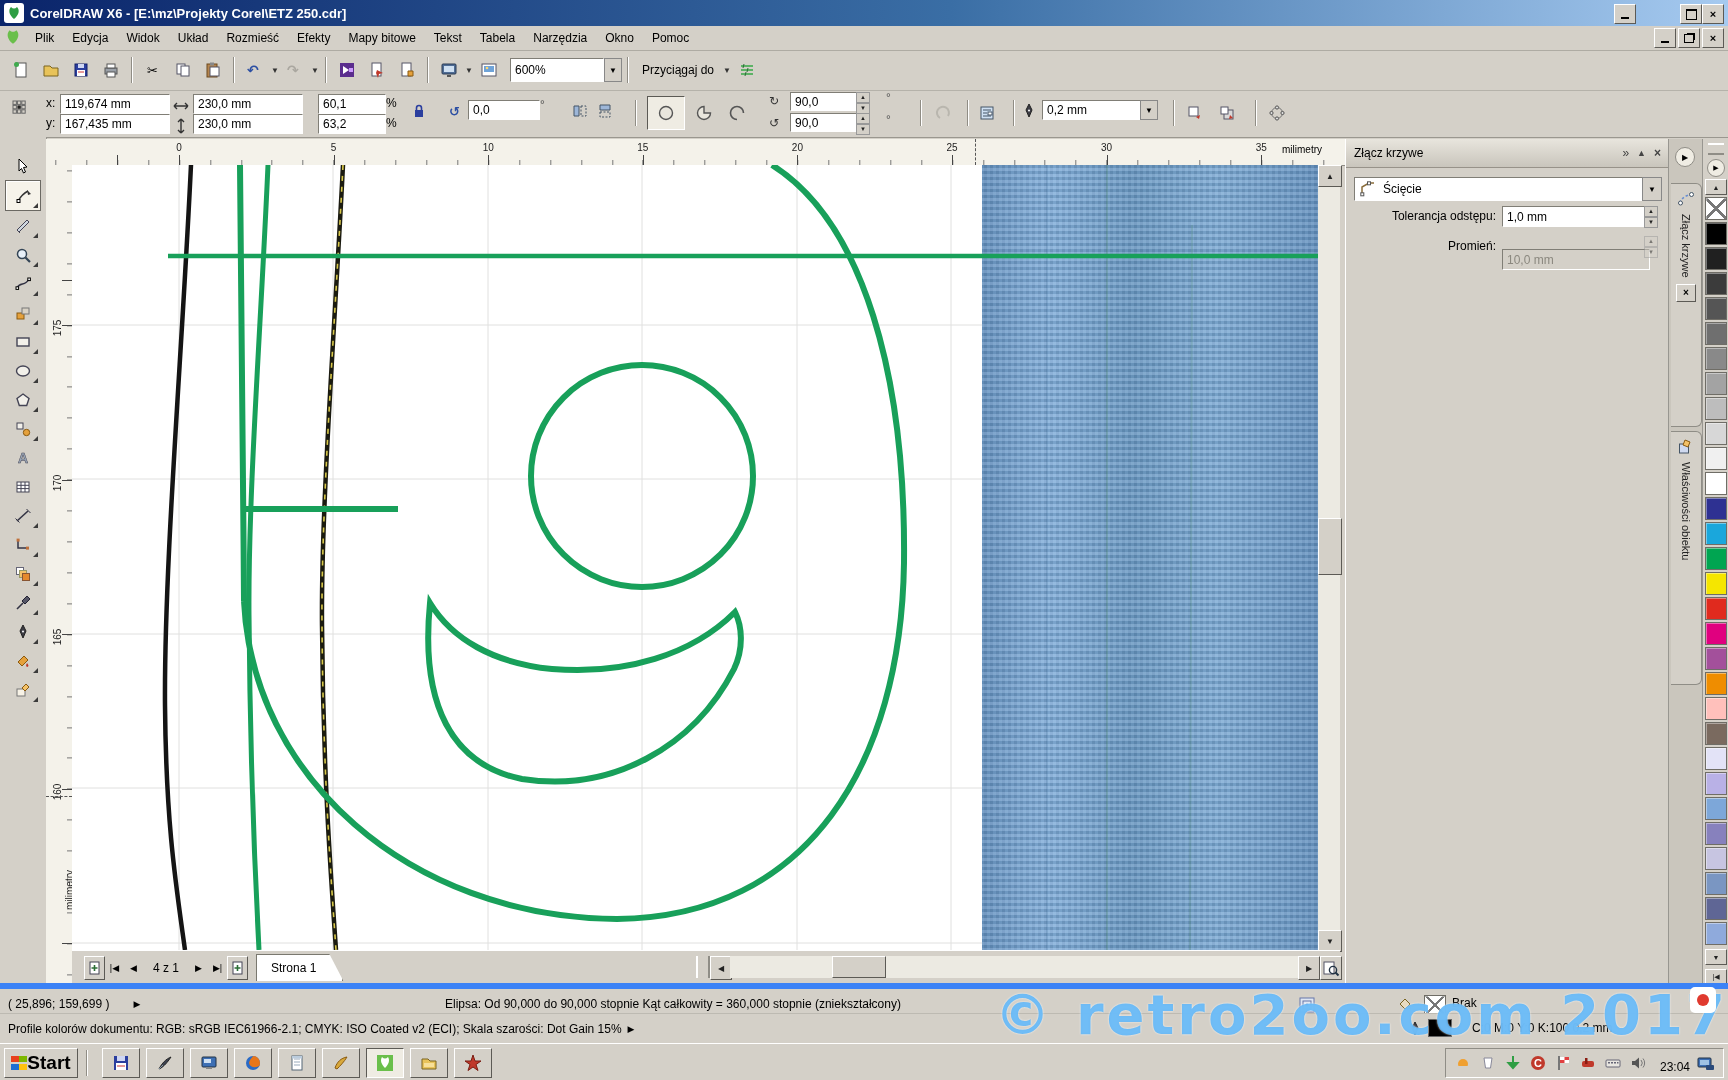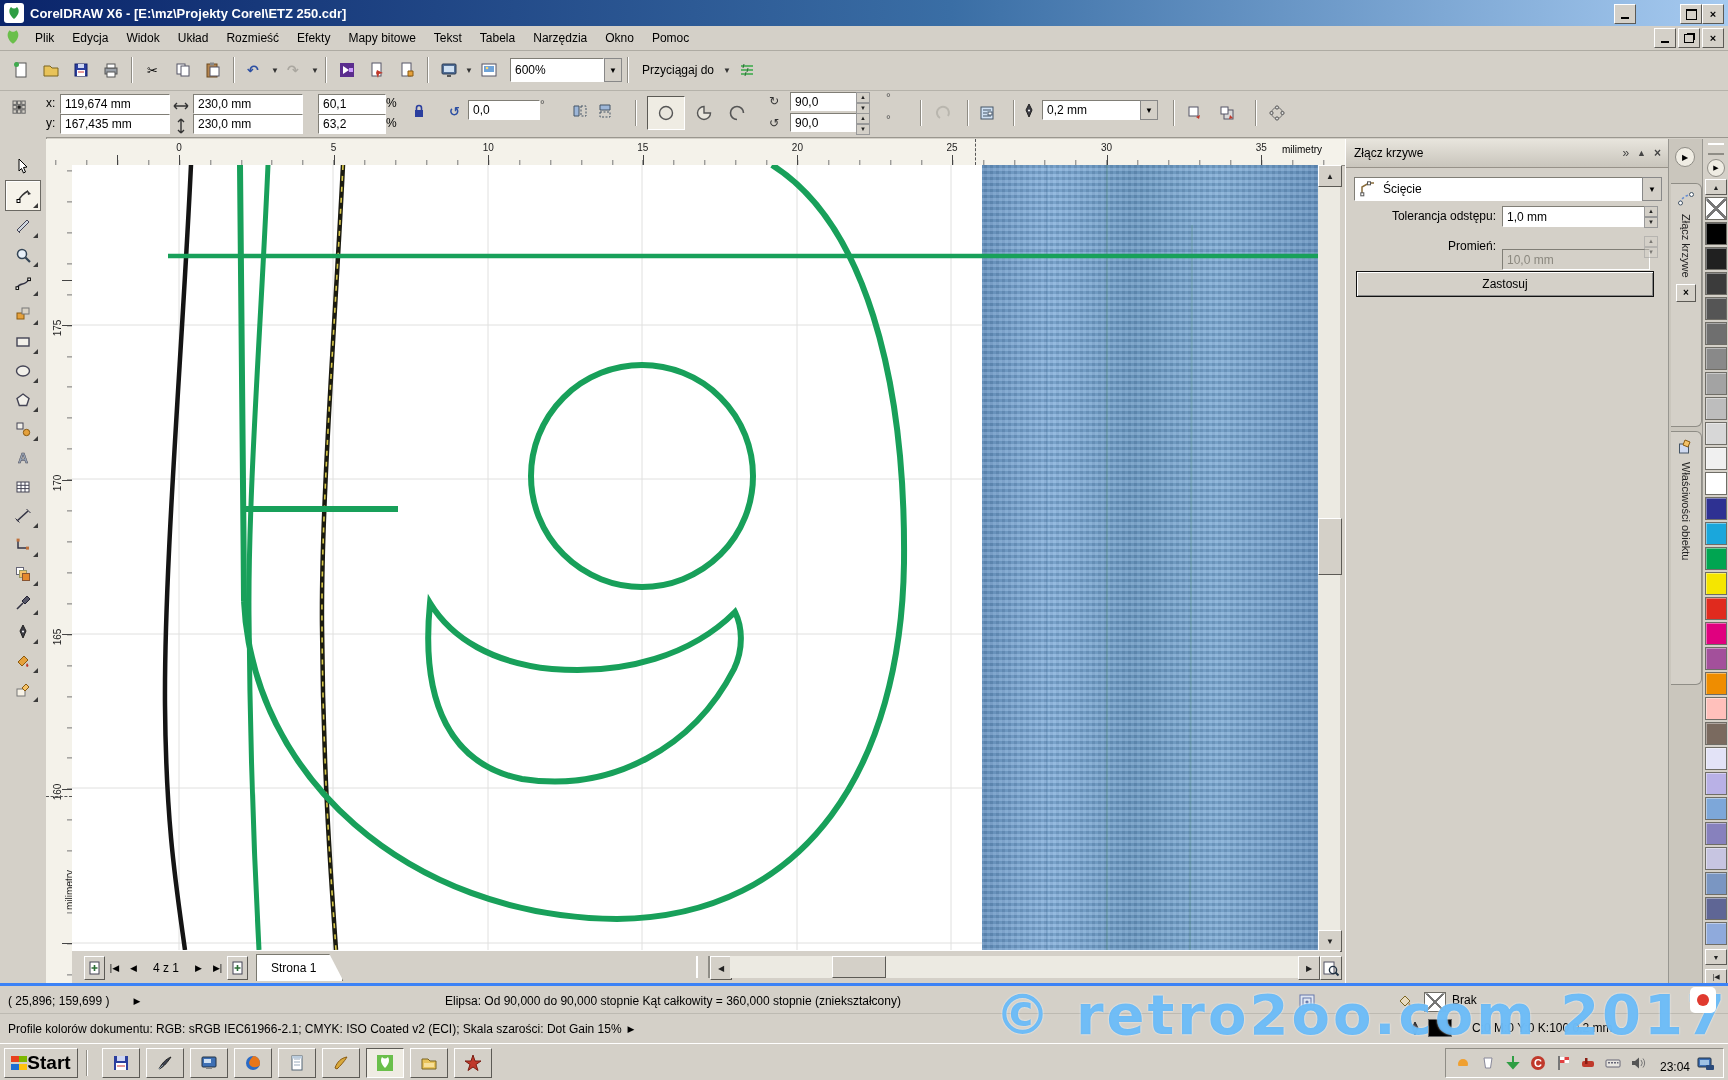--- a/index.html
+++ b/index.html
@@ -59,21 +59,21 @@
   .swatch.none{background:
      linear-gradient(45deg,transparent 45%,#777 45%,#777 55%,transparent 55%),
      linear-gradient(-45deg,transparent 45%,#777 45%,#777 55%,transparent 55%),#fff;}
   
   #pagerow{left:72px;top:950px;width:1268px;height:33px;background:#d4d0c8;border-top:1px solid #fff;display:flex;align-items:center;}
   .pgbtn{width:19px;height:22px;display:flex;align-items:center;justify-content:center;font-size:9px;}
   #pagetab{height:26px;margin-left:8px;padding:0 26px 0 14px;background:#fff;border:1px solid #7a786f;border-bottom:none;
     clip-path:polygon(0 0,calc(100% - 14px) 0,100% 100%,0 100%);display:flex;align-items:center;font-size:12px;}
   
   .statusrow{left:0;width:1728px;height:30px;background:#d4d0c8;display:flex;align-items:center;font-size:12px;}
-  #status1{top:983px;border-top:3px solid #3b82f6;}
+  #status1{top:983px;border-top:6px solid #3b82f6;}
   #status2{top:1013px;border-top:1px solid #bdbab2;}
   
   #taskbar{left:0;top:1043px;width:1728px;height:37px;background:#d4d0c8;border-top:1px solid #fff;display:flex;align-items:center;}
   #startbtn{margin-left:4px;width:72px;height:28px;font-weight:bold;font-size:19px;gap:0;}
   .qlbtn{width:36px;height:28px;margin-left:6px;}
   #tray{margin-left:auto;height:28px;margin-right:4px;border:1px solid #8f8d86;border-right-color:#fff;border-bottom-color:#fff;
     display:flex;align-items:center;gap:7px;padding:0 8px;}
   
   #watermark{left:700px;top:982px;width:1028px;text-align:right;font-size:56px;font-weight:bold;letter-spacing:3px;
     color:rgba(80,175,245,.82);text-shadow:0 0 2px rgba(255,255,255,.9);pointer-events:none;z-index:50;font-family:"DejaVu Sans",sans-serif;}
@@ -737,23 +737,20 @@
         <span>▼</span>
       </div>
     <div class="abs" style="left:0;top:100px;width:150px;text-align:right;">Promień:</div>
     <div class="field dis abs" style="left:156px;top:97px;width:138px;height:17px;margin-top:13px;">
         <span>10,0 mm</span>
       </div>
     <div class="spin abs" style="left:298px;top:97px;opacity:.5;">
         <span>▲</span>
         <span>▼</span>
       </div>
-    <div class="btn3d abs" style="left:10px;top:132px;width:296px;height:24px;border:1px solid #111;box-shadow:inset 1px 1px 0 #fff, inset -1px -1px 0 #888;">
-      <span>Zastosuj</span>
-    </div>
   </div>
 
   <div class="abs" id="tabstrip">
     <span class="abs" style="left:6px;top:8px;width:18px;height:18px;border-radius:50%;background:#efece3;border:1px solid #8f8d86;display:flex;align-items:center;justify-content:center;font-size:8px;">▶</span>
     <div class="dtab" style="top:44px;height:230px;">
       <span>
           <svg class="ic" width="18" height="18" viewBox="0 0 18 18">
             <path d="M3 13 C5 6 12 5 15 4" fill="none" stroke="#6a8fd0" stroke-width="1.5" stroke-dasharray="2.5 2"></path>
             <circle cx="3.5" cy="13" r="2" fill="#fff" stroke="#456"></circle>
             <circle cx="14.5" cy="4.5" r="2" fill="#fff" stroke="#456"></circle>

